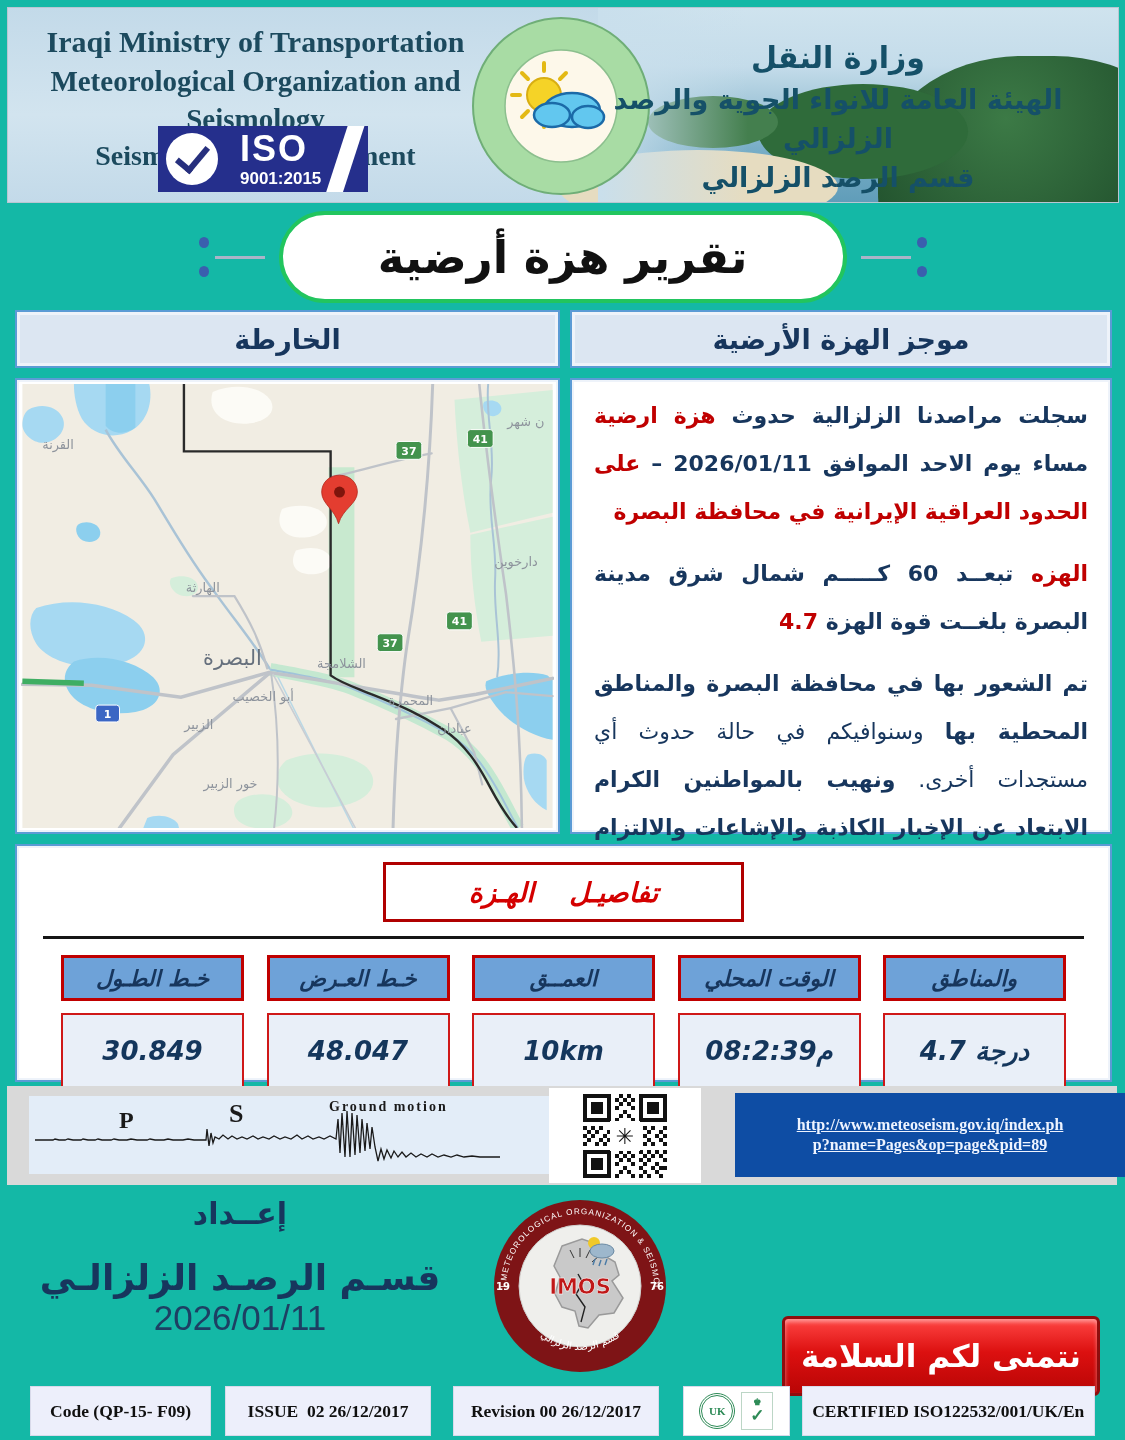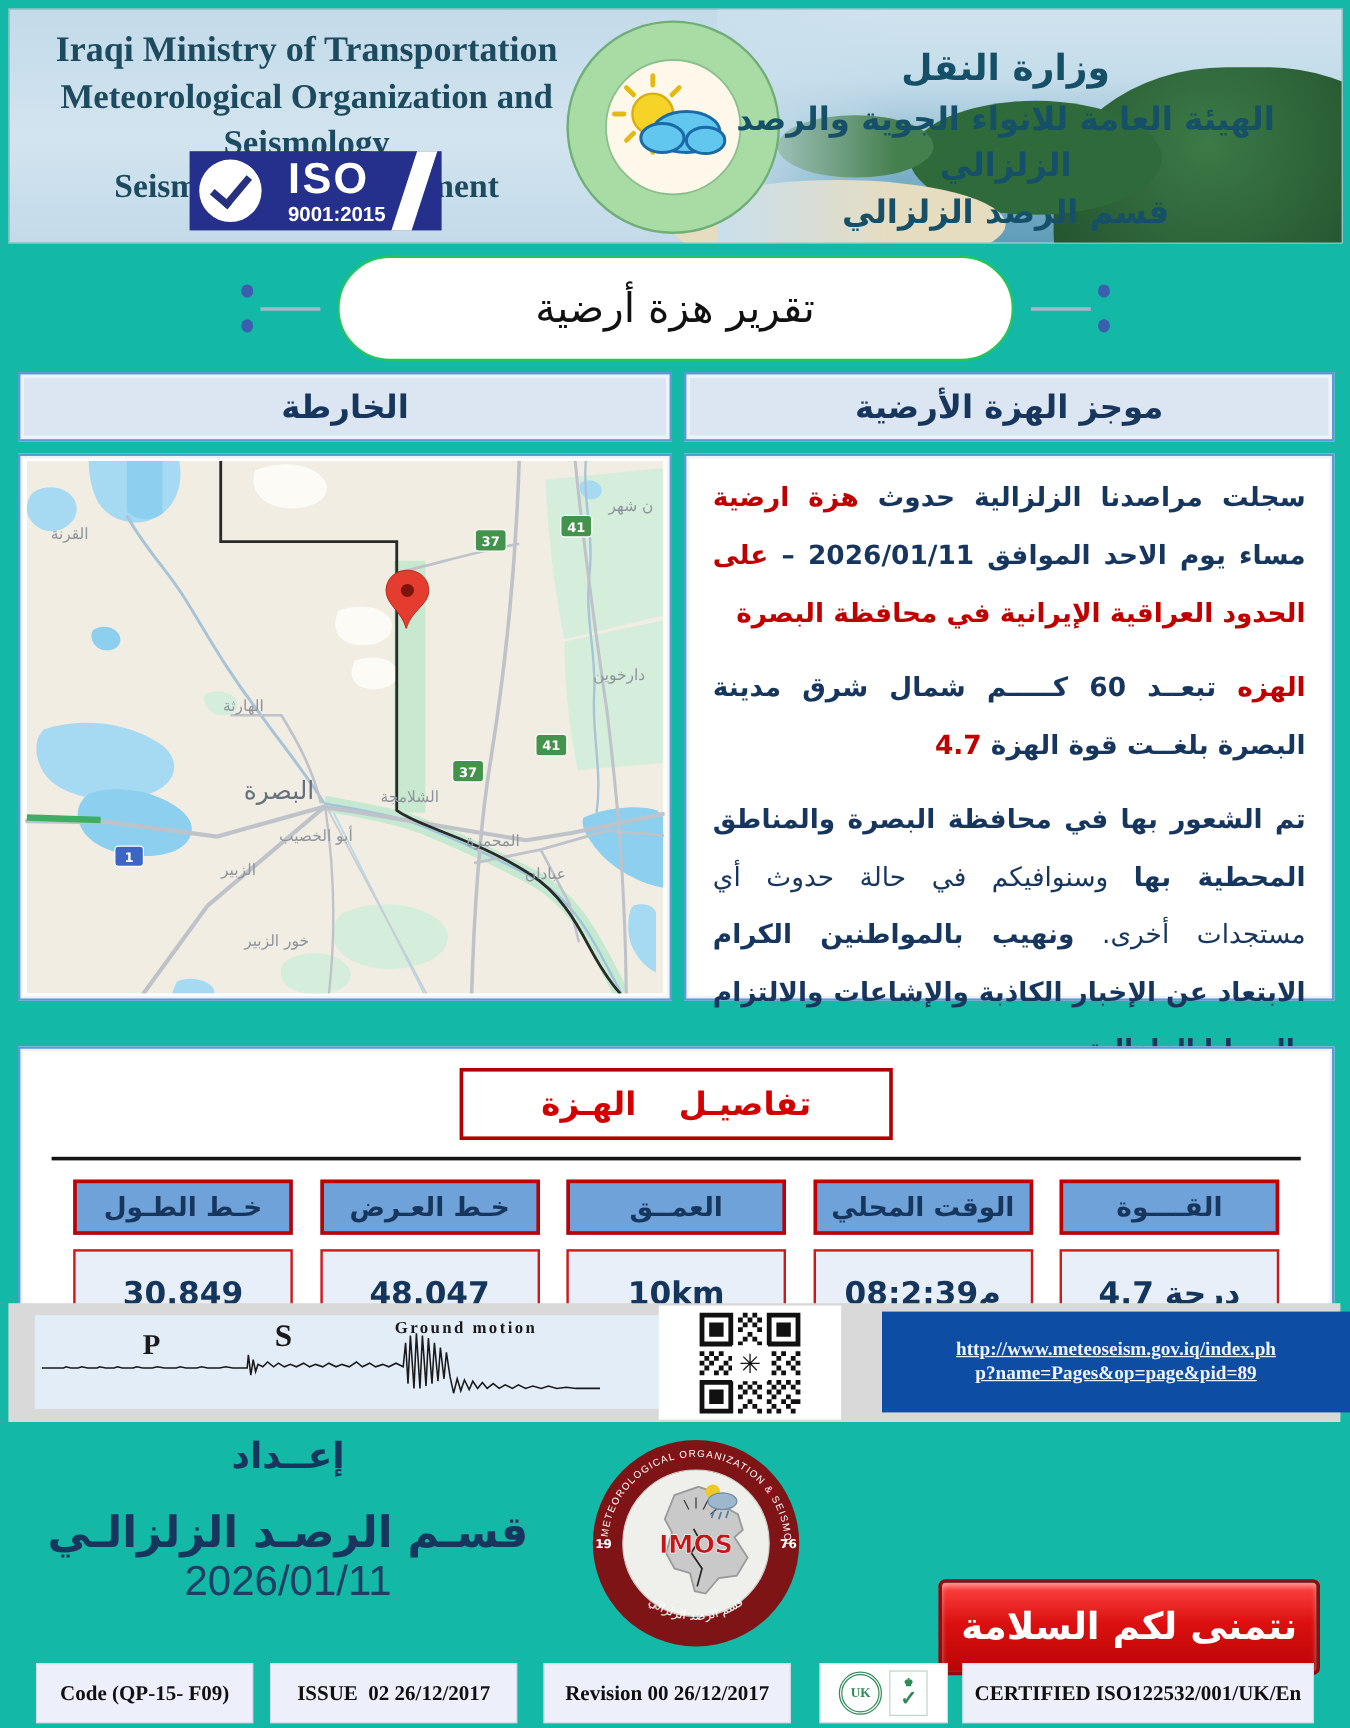--- a/index.html
+++ b/index.html
@@ -34,42 +34,42 @@
           color:#155068;font-weight:bold;line-height:1.45;}
   .hdr-ar .a1{font-size:30px;} .hdr-ar .a2{font-size:27px;} .hdr-ar .a3{font-size:27px;}
   .imos-word{margin-top:8px;font-family:"Liberation Serif",serif;font-size:56px;color:#233b73;
              letter-spacing:4px;font-weight:bold;direction:ltr;}
 
   
   .title-row{position:absolute;left:0;top:212px;width:1125px;height:90px;display:flex;align-items:center;justify-content:center;}
   .dots{display:flex;flex-direction:column;gap:18px;align-items:center;}
   .dot{width:10px;height:11px;border-radius:50%;background:#3a5fae;}
   .tline{width:50px;height:3px;background:#aab4c8;margin:0 6px;}
-  .pill{width:560px;height:84px;border:2px solid #22c55e;border-radius:46px;display:flex;align-items:center;justify-content:center;
-        font-size:34px;font-weight:normal;color:#111;direction:rtl;margin:0 8px;background:#fff;}
+  .pill{width:560px;height:84px;border:4px solid #22c55e;border-radius:46px;display:flex;align-items:center;justify-content:center;
+        font-size:45px;font-weight:bold;color:#111;direction:rtl;margin:0 8px;background:#fff;}
 
   
   .panel-h{position:absolute;height:58px;background:#dce6f2;border:2px solid #5b9bd5;
            box-shadow:inset 0 0 0 3px #eef3fa;display:flex;align-items:center;justify-content:center;
            font-size:27px;font-weight:bold;color:#17365d;direction:rtl;box-sizing:border-box;}
   #map-h{left:15px;top:310px;width:545px;}
   #sum-h{left:570px;top:310px;width:542px;}
   .panel-box{position:absolute;top:378px;height:456px;border:2px solid #5b9bd5;background:#fff;
              box-sizing:border-box;box-shadow:inset 0 0 0 2px #eef3fa;}
   #map-box{left:15px;width:545px;padding:4px;}
   #sum-box{left:570px;width:542px;padding:12px 22px;direction:rtl;}
   #sum-box p{margin:0 0 14px 0;font-size:22px;line-height:2.18;font-weight:700;color:#17365d;text-align:justify;}
 
   .map-label{fill:#8d939c;font-size:13px;}
   .map-label.big{fill:#66707d;font-size:21px;letter-spacing:1px;}
   .shield-txt{fill:#fff;font-size:11px;font-weight:bold;text-anchor:middle;}
 
   
-  .details{position:absolute;left:15px;top:872px;width:1097px;height:238px;border:2px solid #5b9bd5;
-           box-shadow:inset 0 0 0 2px #eef3fa;box-sizing:border-box;background:#fff;}
+  .details{position:absolute;left:15px;top:844px;width:1097px;height:238px;border:2px solid #5b9bd5;
+           box-shadow:inset 0 0 0 2px #eef3fa;box-sizing:border-box;background:#fff;font-style:italic;}
   .d-titlebox{width:355px;height:54px;margin:16px auto 0;border:3px solid #b00000;display:flex;align-items:center;justify-content:center;
               font-size:27px;font-weight:bold;color:#d40000;direction:rtl;word-spacing:26px;}
   .d-rule{height:3px;background:#151515;margin:14px 26px 0;}
   .d-cols{display:flex;justify-content:space-between;padding:16px 44px 0;}
   .d-col{width:183px;}
   .d-head{height:46px;background:#6ea2d8;border:3px solid #c00000;display:flex;align-items:center;justify-content:center;
           font-size:22px;font-weight:bold;color:#17365d;direction:rtl;box-sizing:border-box;}
   .d-val{height:76px;margin-top:12px;background:#e9eff8;border:2px solid #cf1818;display:flex;align-items:center;justify-content:center;
          font-size:26px;font-weight:bold;color:#14365c;direction:ltr;box-sizing:border-box;}
 
@@ -296,21 +296,21 @@
       </div>
       <div class="d-col">
         <div class="d-head">العمــق</div>
         <div class="d-val">10km</div>
       </div>
       <div class="d-col">
         <div class="d-head">الوقت المحلي</div>
         <div class="d-val">م08:2:39</div>
       </div>
       <div class="d-col">
-        <div class="d-head">القــــوة</div>
+        <div class="d-head">والمناطق</div>
         <div class="d-val">4.7 درجة</div>
       </div>
     </div>
   </div>
 
   <div class="grayband">
     <div class="seismo">
       <svg width="535" height="78" viewBox="0 0 535 78">
         <text class="seis-lbl" x="90" y="32" font-size="24">P</text>
         <text class="seis-lbl" x="200" y="26" font-size="26">S</text>

